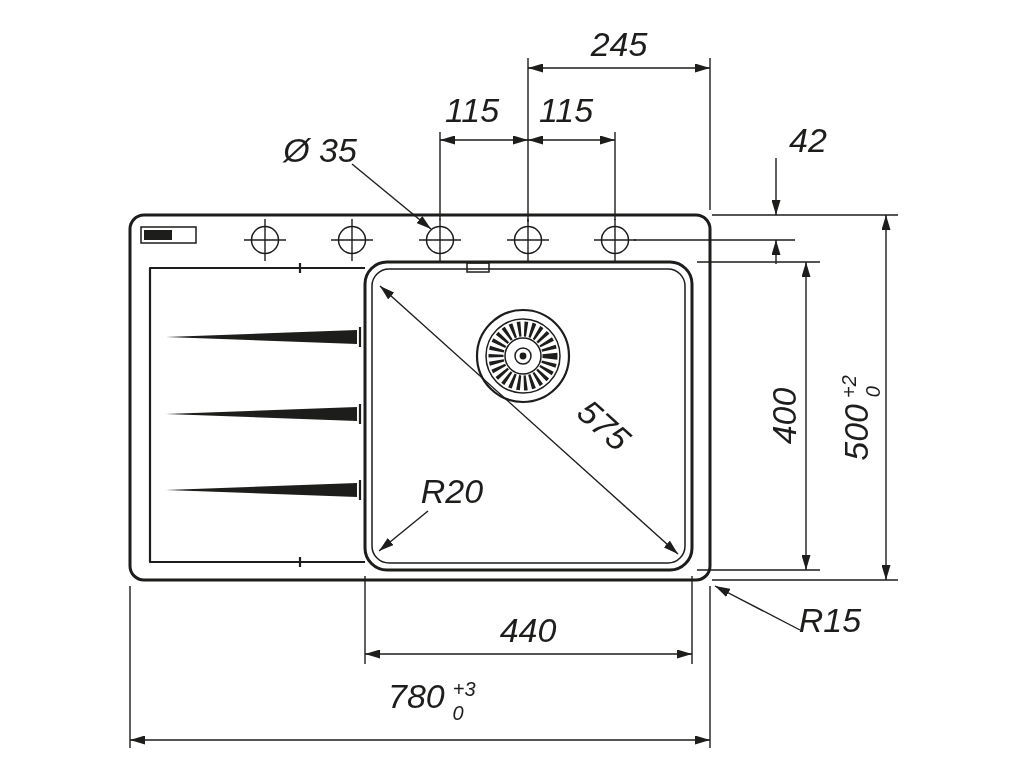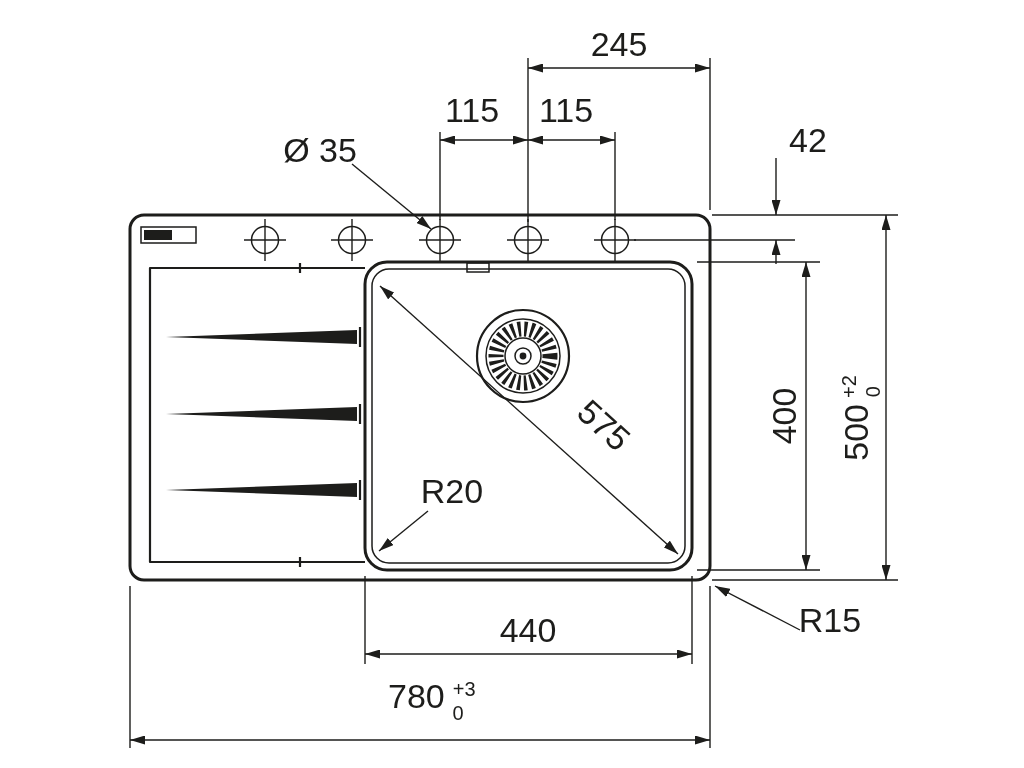--- a/index.html
+++ b/index.html
@@ -1,16 +1,16 @@
 <!DOCTYPE html>
 <html><head>
 <meta charset="utf-8">
 <style>
   html,body{margin:0;padding:0;background:#ffffff;}
-  .page{position:relative;width:1024px;height:768px;background:#ffffff;overflow:hidden;}
+  .page{position:relative;width:1024px;height:768px;background:#ffffff;overflow:hidden;font-style:italic;}
   svg{display:block;}
   svg text{
     font-family:"Liberation Sans","DejaVu Sans",sans-serif;
     font-size:34px;
     fill:#1d1d1b;
   }
   .tol{font-size:20px;}
   .outline{fill:none;stroke:#1d1d1b;stroke-width:3;stroke-linejoin:round;}
   .med{fill:none;stroke:#1d1d1b;stroke-width:2.2;stroke-linejoin:round;}
   .thin{fill:none;stroke:#1d1d1b;stroke-width:1.5;}

